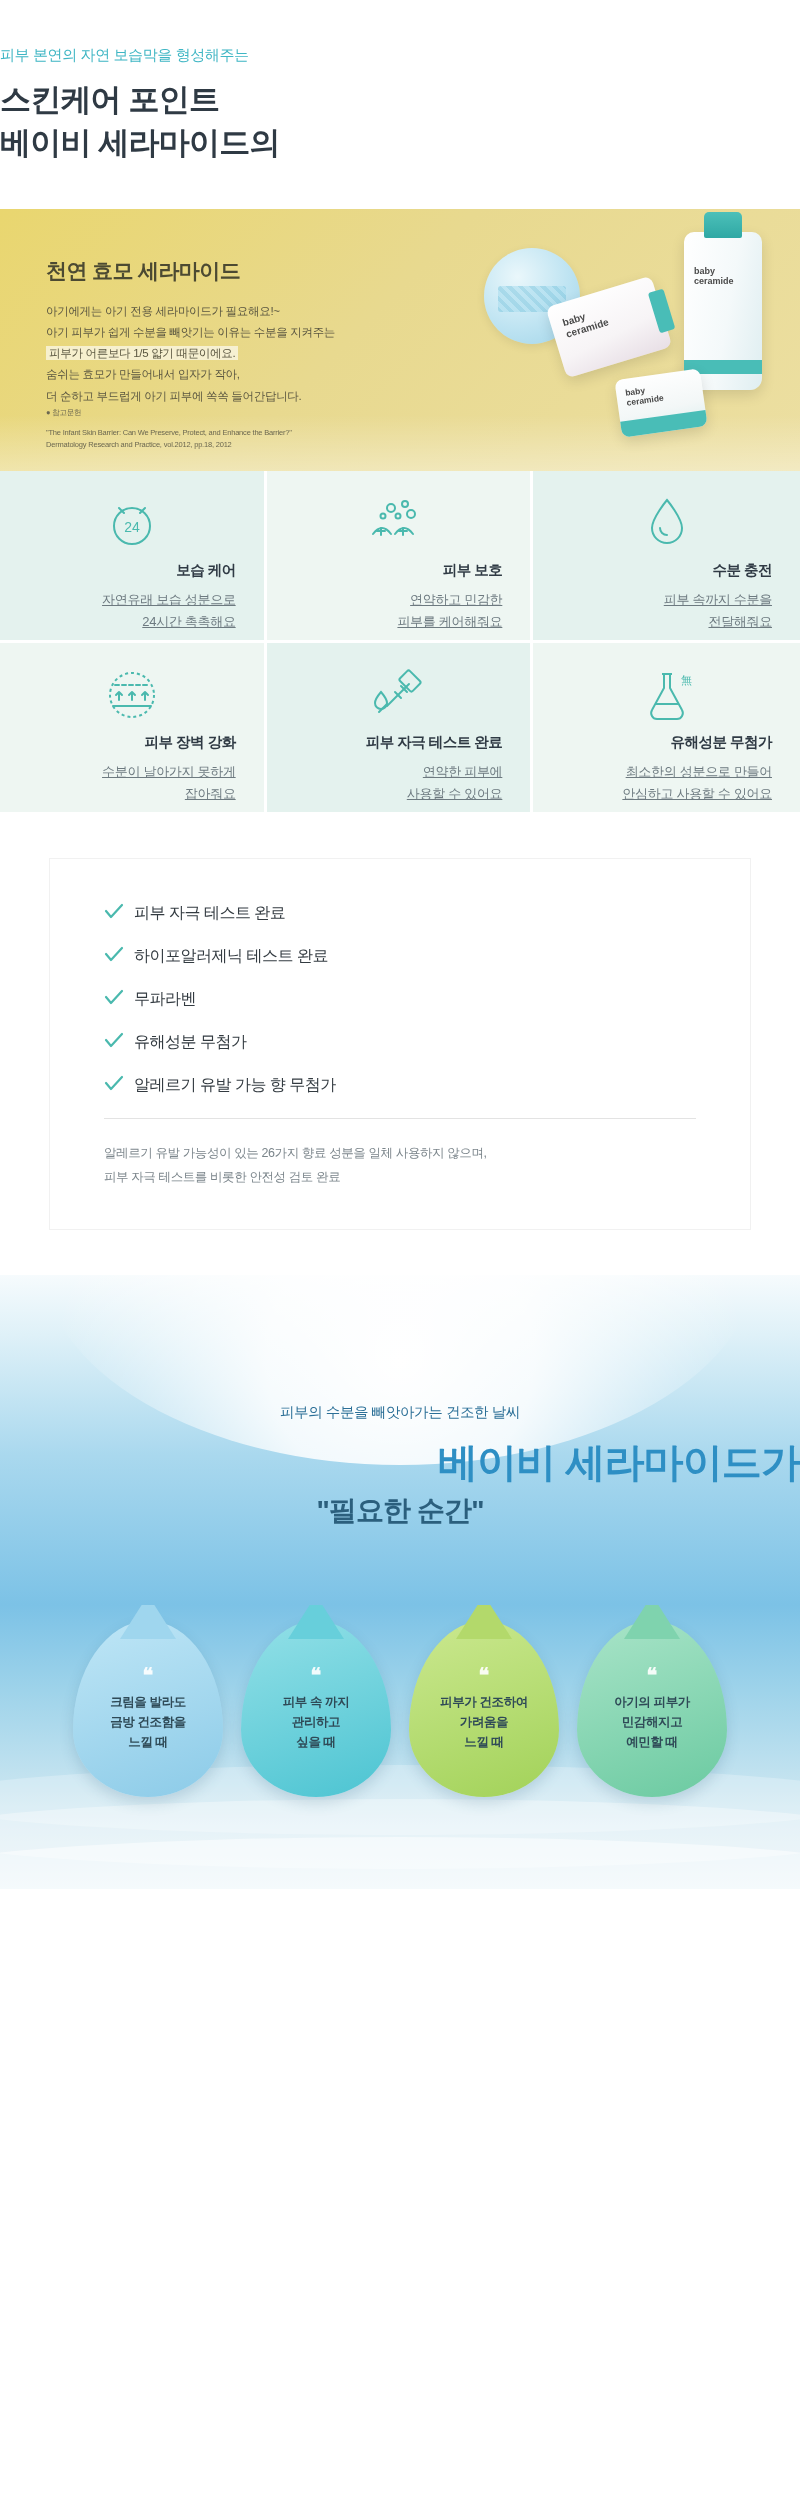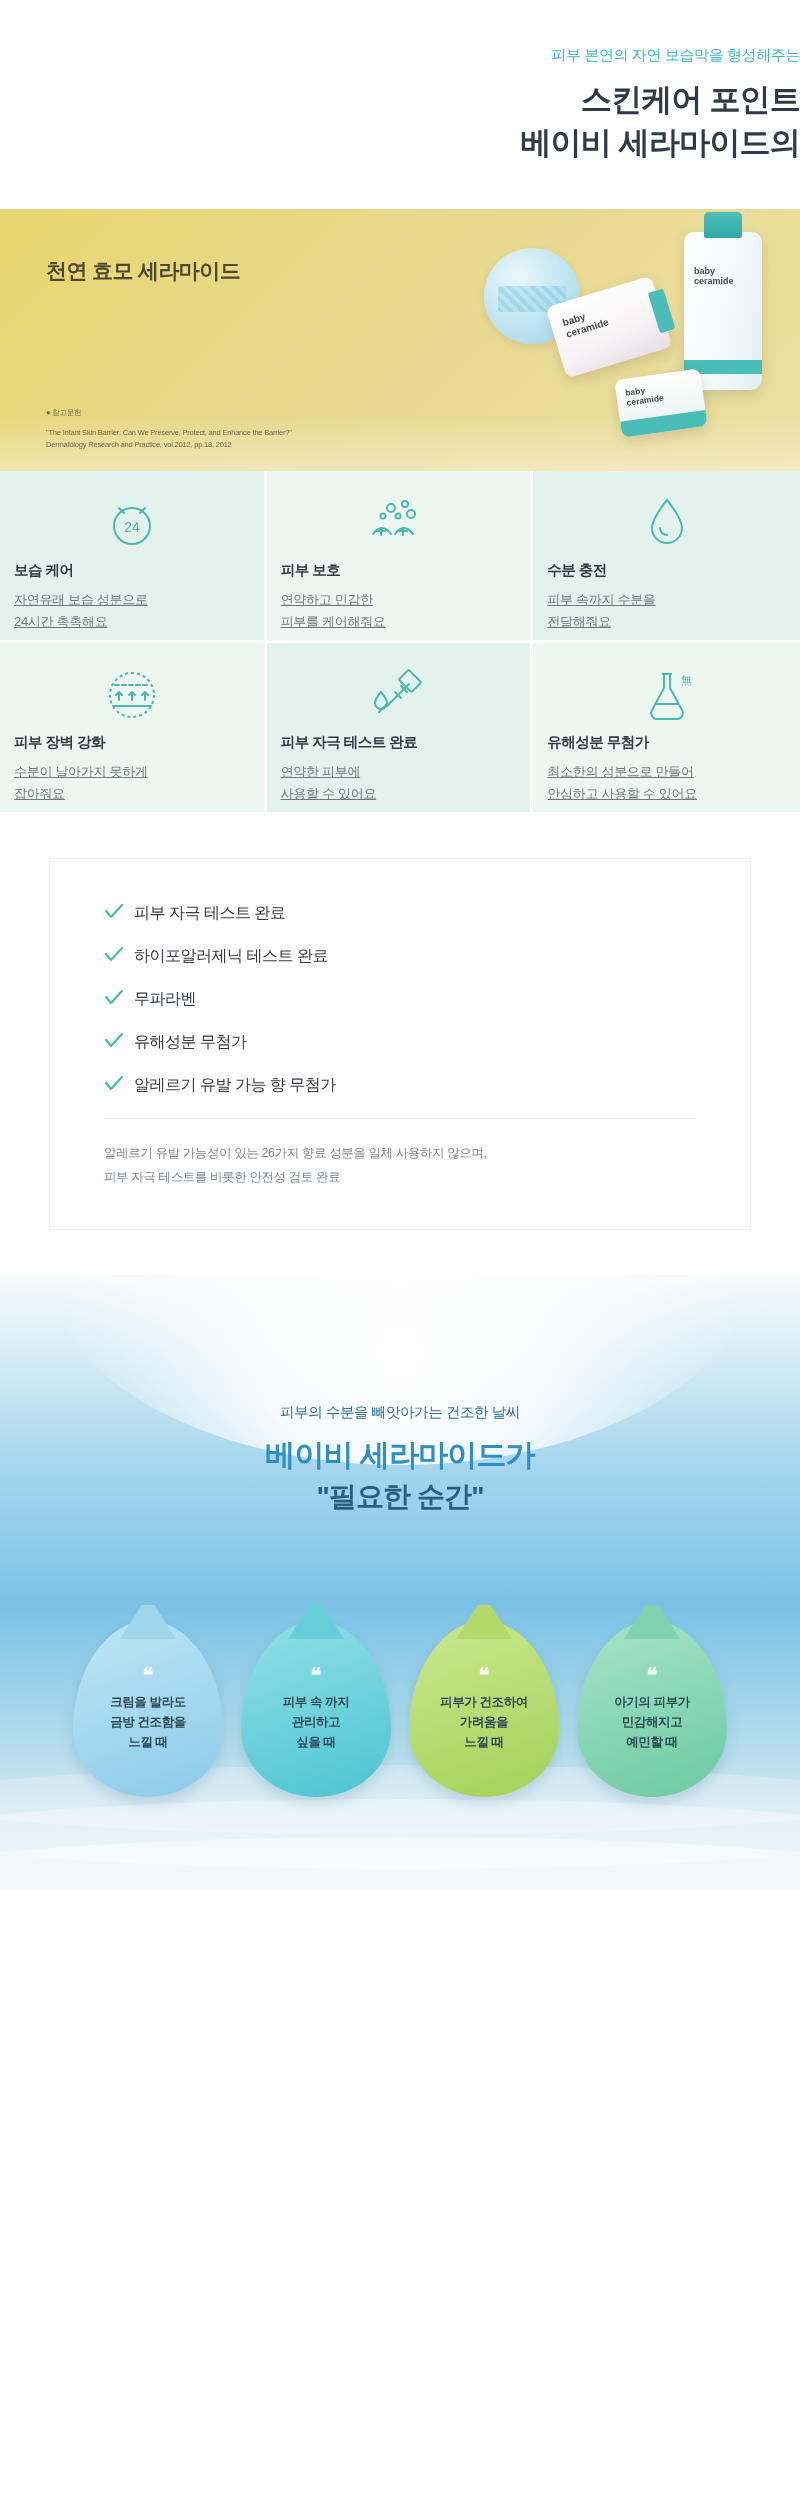--- a/index.html
+++ b/index.html
@@ -8,21 +8,21 @@
     background: #ffffff;
     font-family: "Liberation Sans", sans-serif;
     color: #3a3a3a;
     -webkit-font-smoothing: antialiased;
   }
   .page { width: 800px; position: relative; overflow: hidden; }
 
   
   .hero {
     padding: 46px 0 44px;
-    text-align: right;
+    text-align: left;
     background: #ffffff;
   }
   .hero-sub {
     font-size: 15px;
     color: #3fb6c4;
     letter-spacing: -0.4px;
     margin-bottom: 14px;
   }
   .hero-title {
     font-size: 31px;
@@ -122,22 +122,22 @@
   .pa-jar .band2{position:absolute;left:0;right:0;bottom:0;height:16px;background:#49bdb7;border-radius:0 0 8px 8px;}
   .pa-jar .lbl3{position:absolute;left:9px;top:10px;font-size:8.5px;font-weight:bold;color:#4a4a4a;line-height:1.15;}
 
   
   .grid {
     display: grid;
     grid-template-columns: repeat(3, 1fr);
     grid-auto-rows: 172px;
   }
   .cell {
-    padding: 22px 14px 0;
-    text-align: left;
+    padding: 22px 28px 0;
+    text-align: right;
     border-right: 3px solid #ffffff;
     border-bottom: 3px solid #ffffff;
   }
   .cell:nth-child(3n) { border-right: none; }
   .cell .ico { height: 60px; display:flex; align-items:center; justify-content:center; }
   .cell h4 {
     font-size: 14.5px; color: #2f3a44; letter-spacing: -0.5px;
     margin: 8px 0 9px; font-weight: bold;
   }
   .cell p { font-size: 13px; line-height: 1.7; color: #6d7a80; letter-spacing: -0.3px; text-decoration: underline; }
@@ -164,21 +164,21 @@
     background: linear-gradient(180deg,#f6fbfd 0%, #dff1f8 18%, #a9d8ee 55%, #7cc2e6 100%);
     overflow: hidden;
   }
   .sun {
     position: absolute; left: 50%; top: -230px; transform: translateX(-50%);
     width: 720px; height: 420px; border-radius: 50%;
     background: radial-gradient(circle at 50% 75%, #ffffff 0%, rgba(255,255,255,0.85) 28%, rgba(255,255,255,0.25) 58%, rgba(255,255,255,0) 72%);
   }
   .sky-inner { position: relative; z-index: 2; text-align: center; padding-top: 128px; }
   .sky-sub { font-size: 14.5px; color: #2b6f97; letter-spacing: -0.4px; margin-bottom: 12px; }
-  .sky-title { font-size: 30px; font-weight: bold; color: #2e8fc4; letter-spacing: -0.9px; line-height: 1.4; }
+  .sky-title { font-size: 40px; font-weight: bold; color: #2e8fc4; letter-spacing: -0.9px; line-height: 1.4; text-align: right; }
   .sky-quote { font-size: 28px; font-weight: bold; color: #2b5f7d; letter-spacing: -0.9px; margin-top: 2px; }
 
   
   .water {
     position: relative;
     height: 284px;
     background: linear-gradient(180deg,#7cc2e6 0%, #9ed3ea 30%, #bfe1ef 58%, #d9ecf4 78%, #eaf4f8 100%);
     overflow: hidden;
   }
   .wave {
@@ -246,20 +246,29 @@
         <div class="cap2"></div>
       </div>
       <div class="pa-jar">
         <div class="lbl3">baby<br>ceramide</div>
         <div class="band2"></div>
       </div>
     </div>
 
     <div class="yellow-text">
       <div class="yellow-title">천연 효모 세라마이드</div>
+      <div class="yellow-body">
+        <div>아기에게는 아기 전용 세라마이드가 필요해요!~</div>
+        <div>아기 피부가 쉽게 수분을 빼앗기는 이유는 수분을 지켜주는</div>
+        <div>
+          <span class="hl">피부가 어른보다 1/5 얇기 때문이에요.</span>
+        </div>
+        <div>숨쉬는 효모가 만들어내서 입자가 작아,</div>
+        <div>더 순하고 부드럽게 아기 피부에 쏙쏙 들어간답니다.</div>
+      </div>
     </div>
 
     <div class="yellow-ref">
       <div class="ref-head">● 참고문헌</div>
       <div>"The Infant Skin Barrier: Can We Preserve, Protect, and Enhance the Barrier?"</div>
       <div>Dermatology Research and Practice, vol.2012, pp.18, 2012</div>
     </div>
   </section>
 
   <section class="grid">

